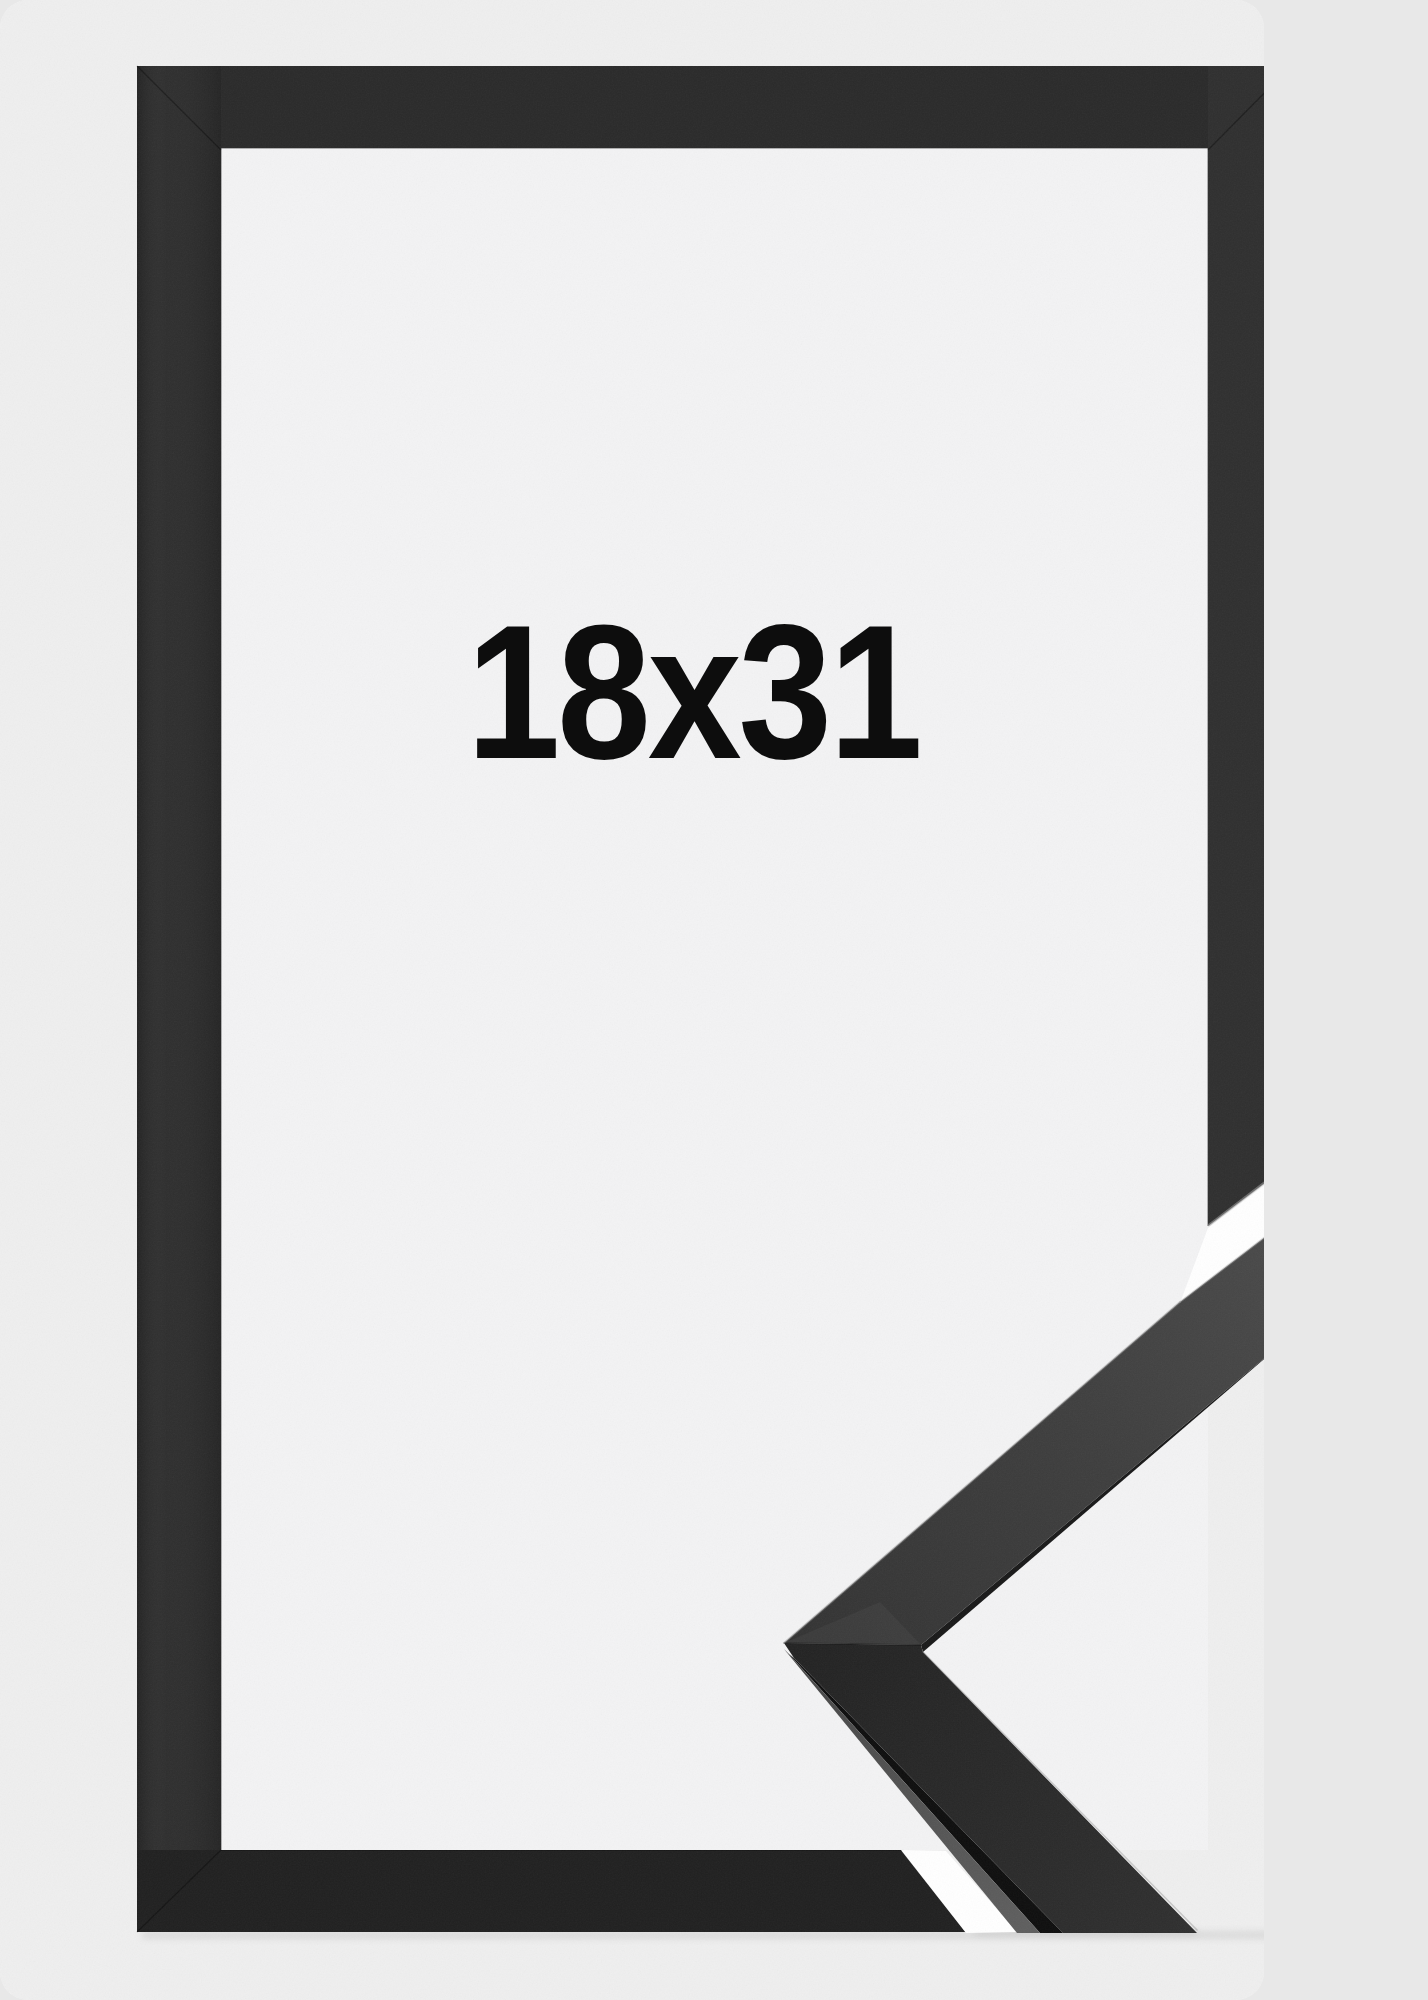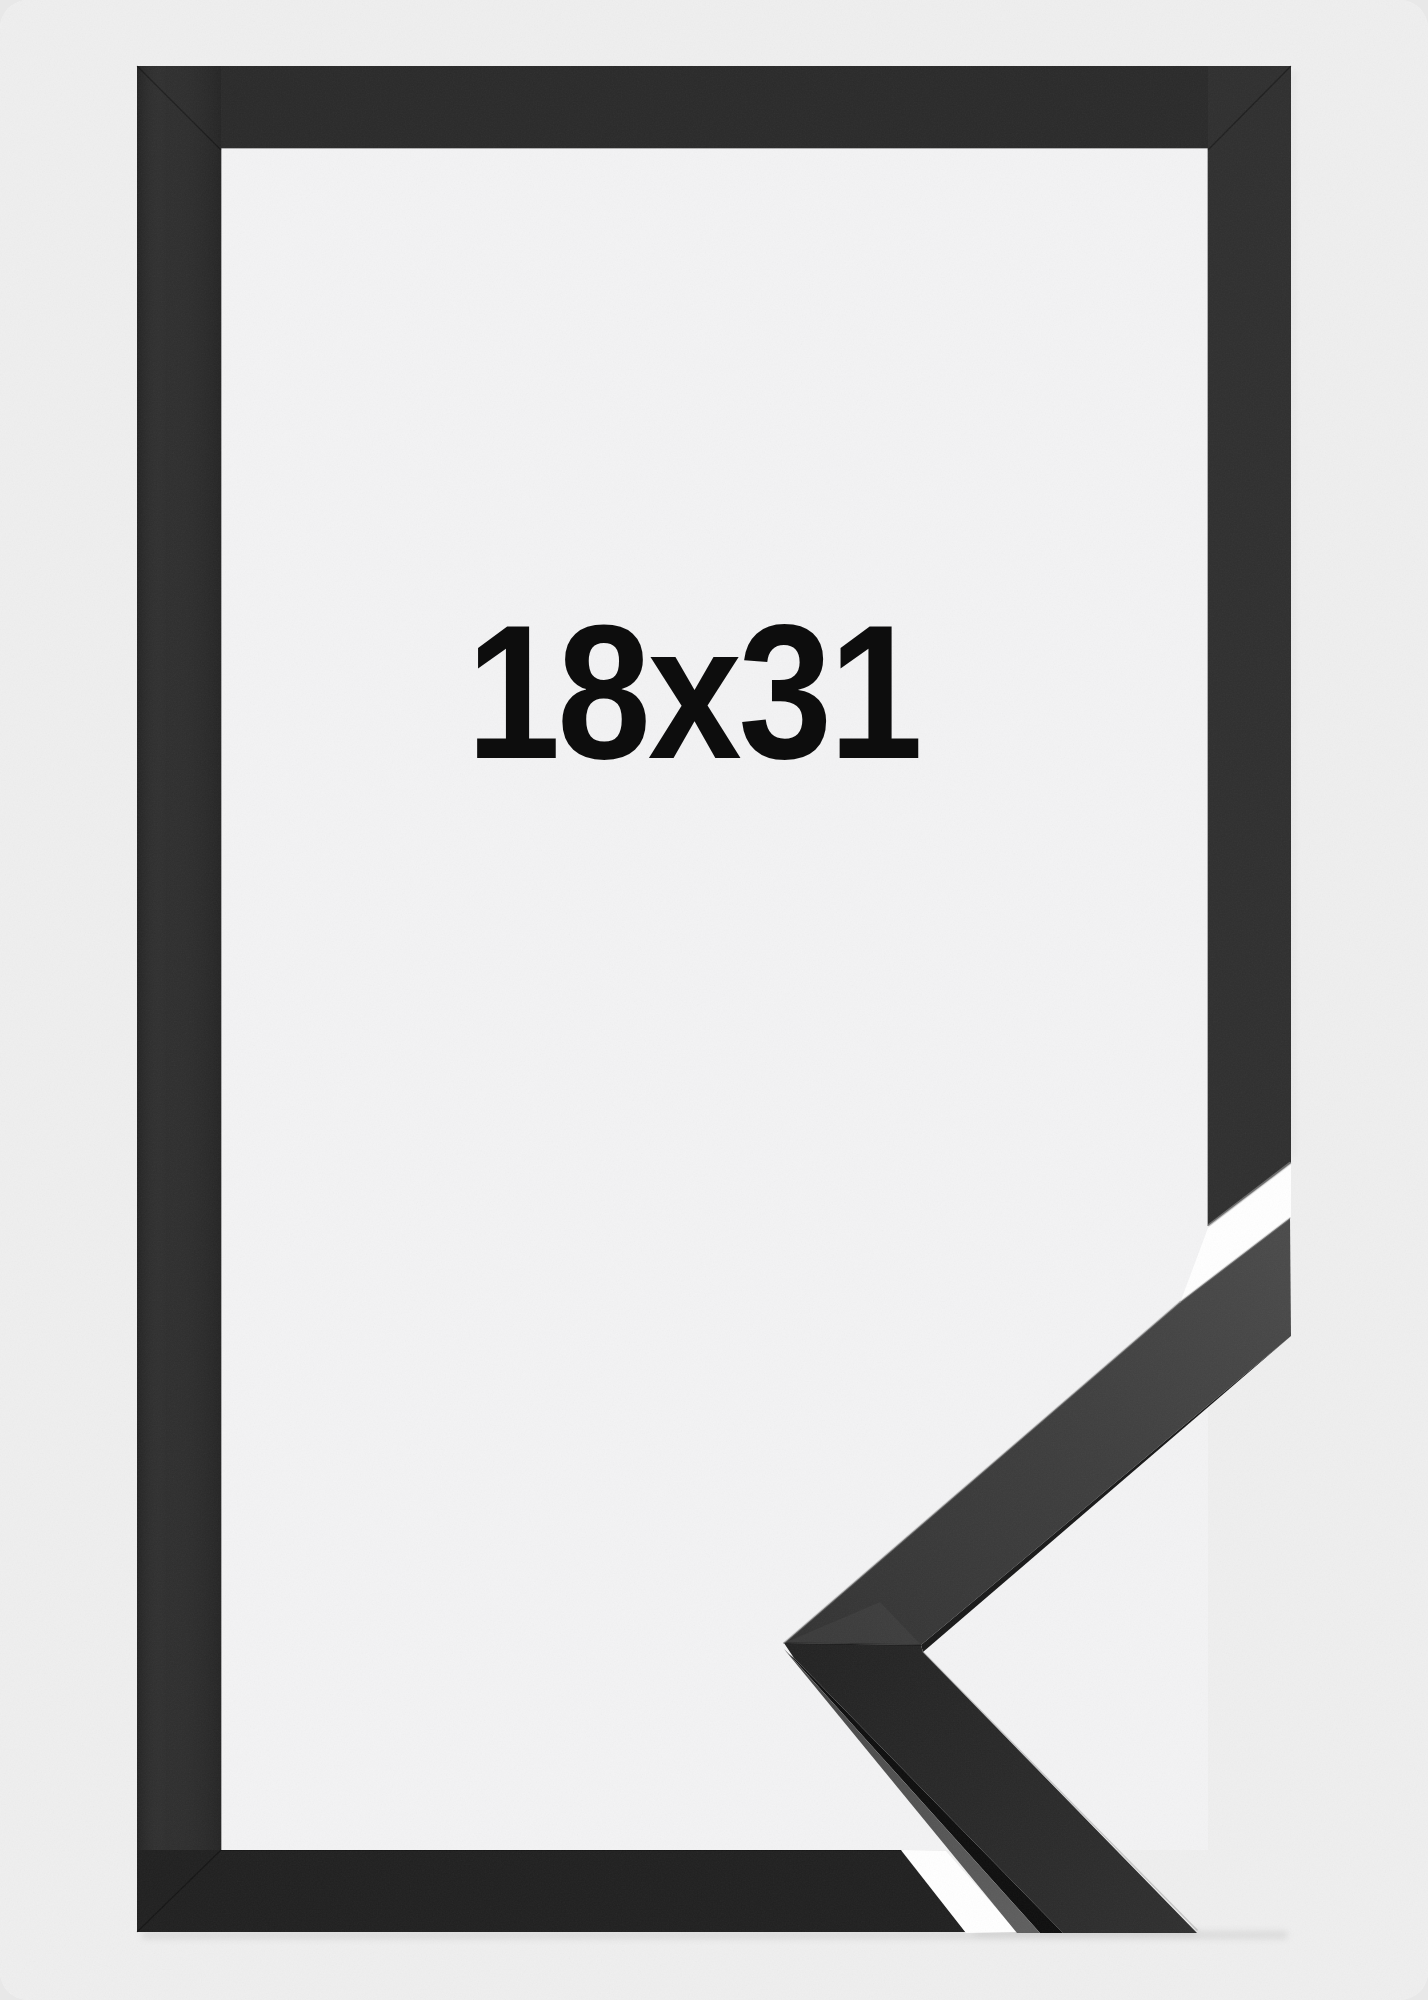--- a/index.html
+++ b/index.html
@@ -3,21 +3,21 @@
 <meta charset="utf-8">
 <style>
   html, body {
     margin: 0;
     padding: 0;
     background: #e8e8e8;
     font-family: "Liberation Sans", "DejaVu Sans", sans-serif;
   }
   .stage {
     position: relative;
-    width: 1428px;
+    width: 1264px;
     height: 2000px;
     overflow: hidden;
     background: var(--bg-ext, #efefef);
     border-radius: 28px;
   }
   .scene-svg {
     position: absolute;
     inset: 0;
     display: block;
   }

